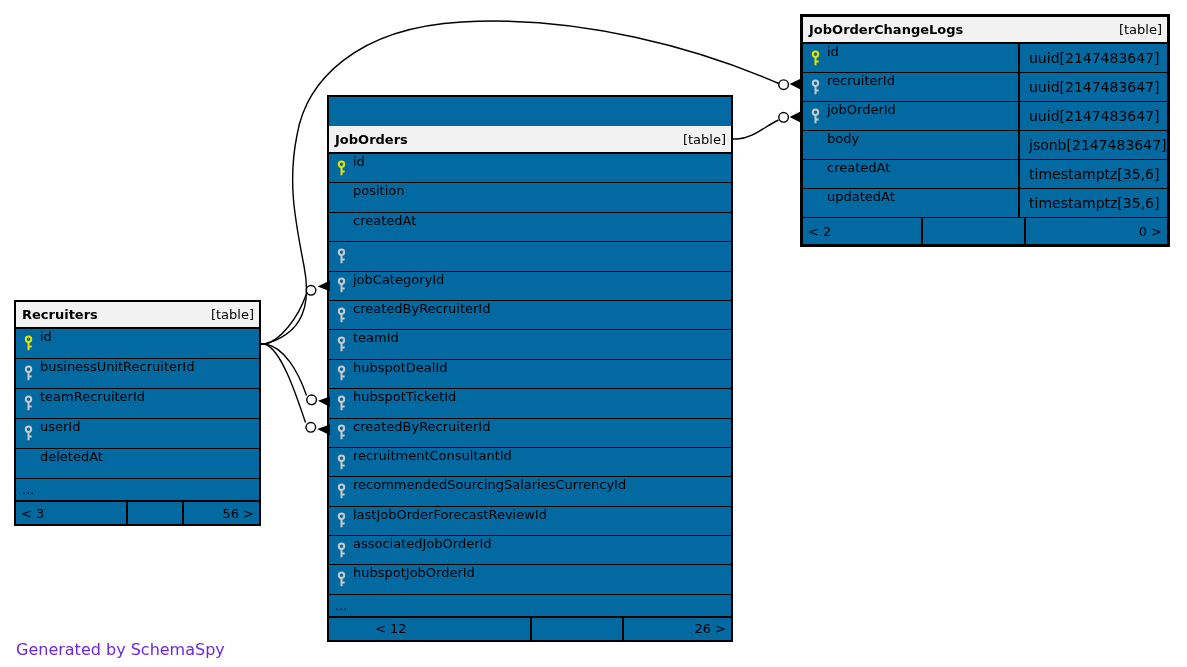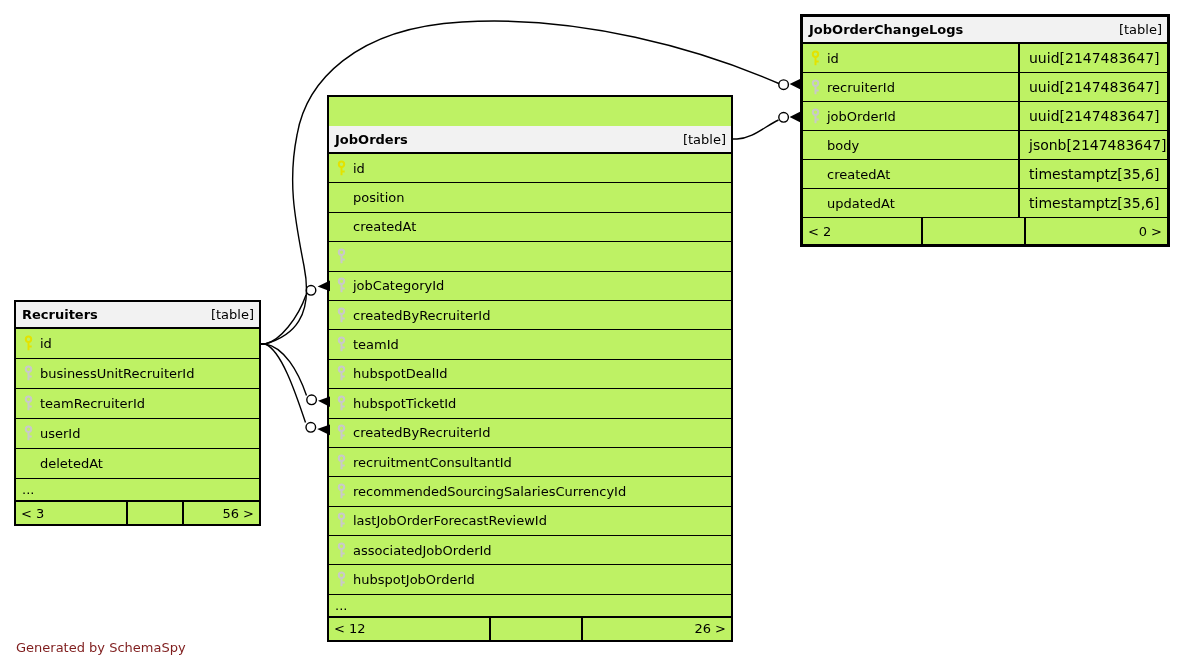--- a/index.html
+++ b/index.html
@@ -1,52 +1,52 @@
 <!DOCTYPE html>
 <html><head>
 <meta charset="utf-8">
 <style>
   html,body{margin:0;padding:0;background:#ffffff;}
   body{font-family:"DejaVu Sans","Liberation Sans",sans-serif;}
   #canvas{position:relative;width:1187px;height:667px;background:#ffffff;overflow:hidden;}
   #connectors{position:absolute;left:0;top:0;z-index:6;pointer-events:none;}
 
-  .tnode{position:absolute;z-index:3;background:#bef264;border:2px solid #000;box-sizing:border-box;}
+  .tnode{position:absolute;z-index:3;background:#0369a1;border:2px solid #000;box-sizing:border-box;}
   .tnode.t-changelogs{border-width:3px;}
 
   .thead{display:flex;align-items:center;justify-content:space-between;
          background:#f2f2f2;border-bottom:2px solid #000;box-sizing:border-box;
          padding:0 5px 0 6px;}
   .thead .tname{font-weight:bold;font-size:13px;color:#000;}
   .thead .tbadge{font-size:13px;color:#000;}
 
-  .trow{display:flex;align-items:center;border-bottom:1px solid #000;box-sizing:border-box;}
+  .trow{display:flex;border-bottom:1px solid #000;box-sizing:border-box;}
   .icol{width:17px;padding-left:7px;display:flex;align-items:center;flex:0 0 auto;}
   .cname{font-size:13px;color:#000;white-space:nowrap;flex:1 1 auto;}
   .ctype{font-size:14px;color:#000;white-space:nowrap;border-left:2px solid #000;
          padding-left:9px;box-sizing:border-box;align-self:stretch;display:flex;align-items:center;}
 
   .t-recruiters .thead{height:27px;gap:32px;}  .t-recruiters .trow{height:30px;}
   .t-joborders  .thead{height:28px;margin-top:29px;}  .t-joborders  .trow{height:29.4px;}
   .t-changelogs .thead{height:27px;}  .t-changelogs .trow{height:29px;}
   .t-changelogs .ctype{width:149px;flex:0 0 auto;}
 
   .tdots{height:23px;display:flex;align-items:center;padding-left:6px;
          font-size:13px;box-sizing:border-box;border-bottom:2px solid #000;}
   .tfoot{display:flex;height:22px;box-sizing:border-box;}
   .t-changelogs .tfoot{height:26px;}
   .fc{display:flex;align-items:center;font-size:13px;box-sizing:border-box;}
   .fc1{padding-left:5px;justify-content:flex-start;}
   .fc2,.fc3{border-left:2px solid #000;}
   .fc3{flex:1 1 auto;justify-content:flex-end;padding-right:5px;}
   .t-recruiters .fc1{width:110px;} .t-recruiters .fc2{width:56px;}
-  .t-joborders  .fc1{width:160px;} .t-joborders  .fc2{width:92px;}
+  .t-joborders  .fc1{width:160px;margin-left:41px;} .t-joborders  .fc2{width:92px;}
   .t-changelogs .fc1{width:118px;} .t-changelogs .fc2{width:103px;}
 
-  #note{position:absolute;left:16px;top:640px;font-size:13px;color:#7f1d1d;z-index:2;}
+  #note{position:absolute;left:16px;top:640px;font-size:16px;color:#6d28d9;z-index:2;}
 </style>
 </head>
 <body>
 
 <div id="canvas">
   <svg id="connectors" width="1187" height="667">
       <path d="M 259 344 h 6 C 280 341 298 318 306 295" fill="none" stroke="#000000" stroke-width="1.4"></path>
       <circle cx="311" cy="290.3" r="4.8" fill="#ffffff" stroke="#000000" stroke-width="1.4"></circle>
       <polygon points="317.6,286.4 330,280.6 330,291.2" fill="#000000"></polygon>
       <path d="M 259 344 h 6 C 293 336 314 317 304 266 C 294 215 288 180 297 135 C 306 82 355 28 462 22 C 580 15 700 49 780 84" fill="none" stroke="#000000" stroke-width="1.4"></path>

